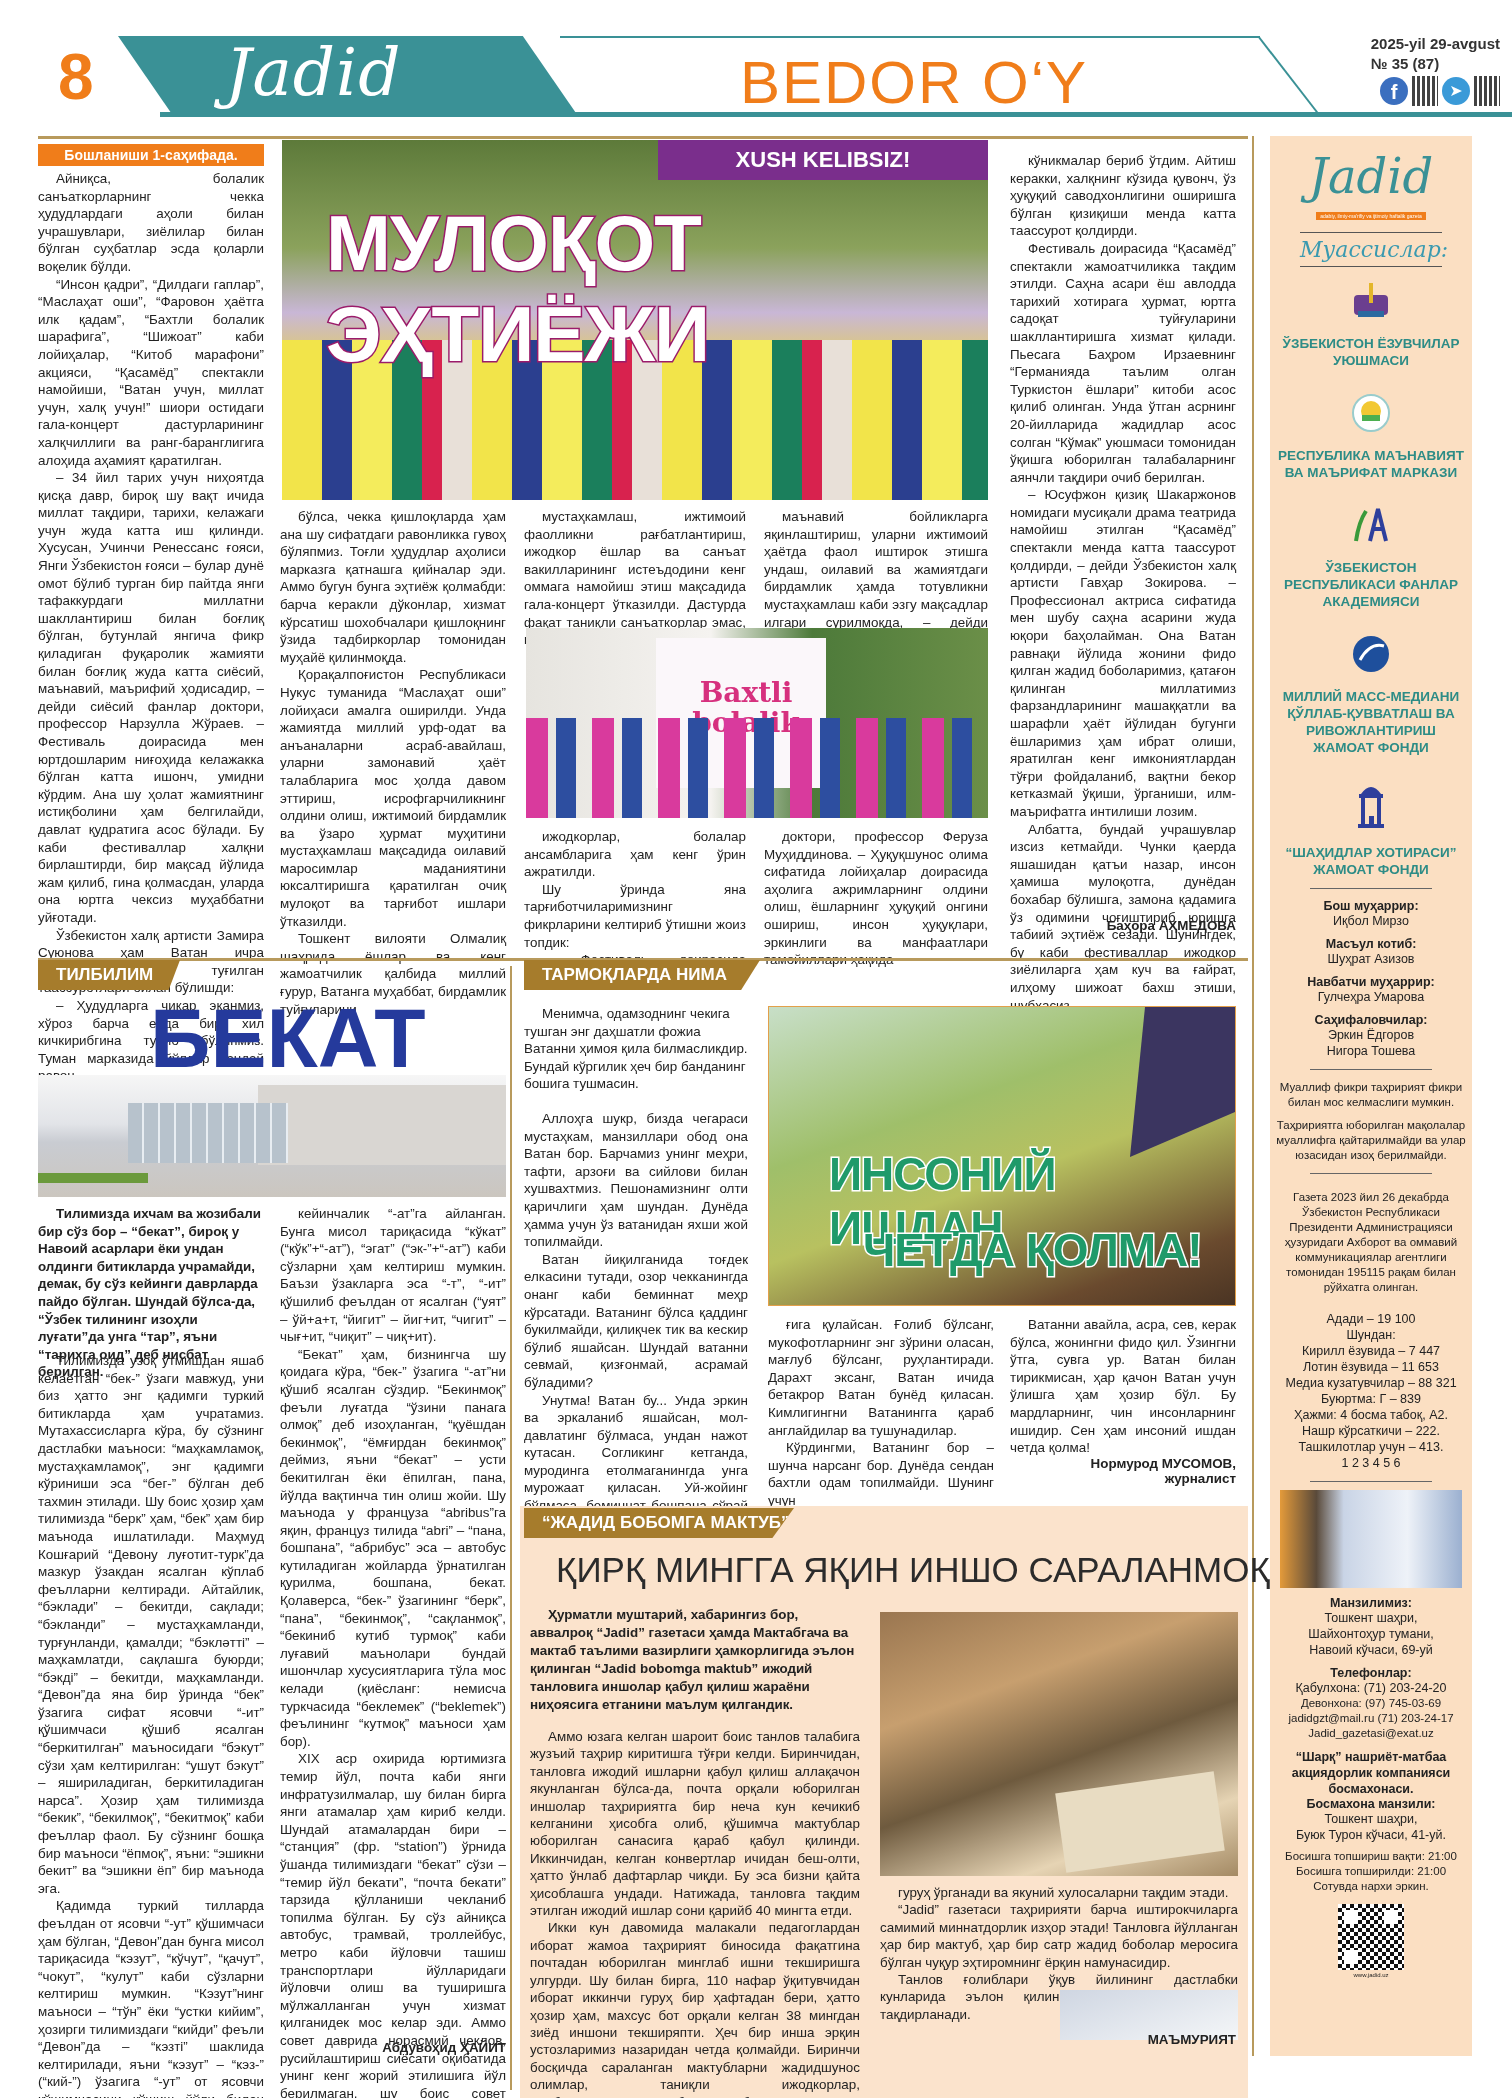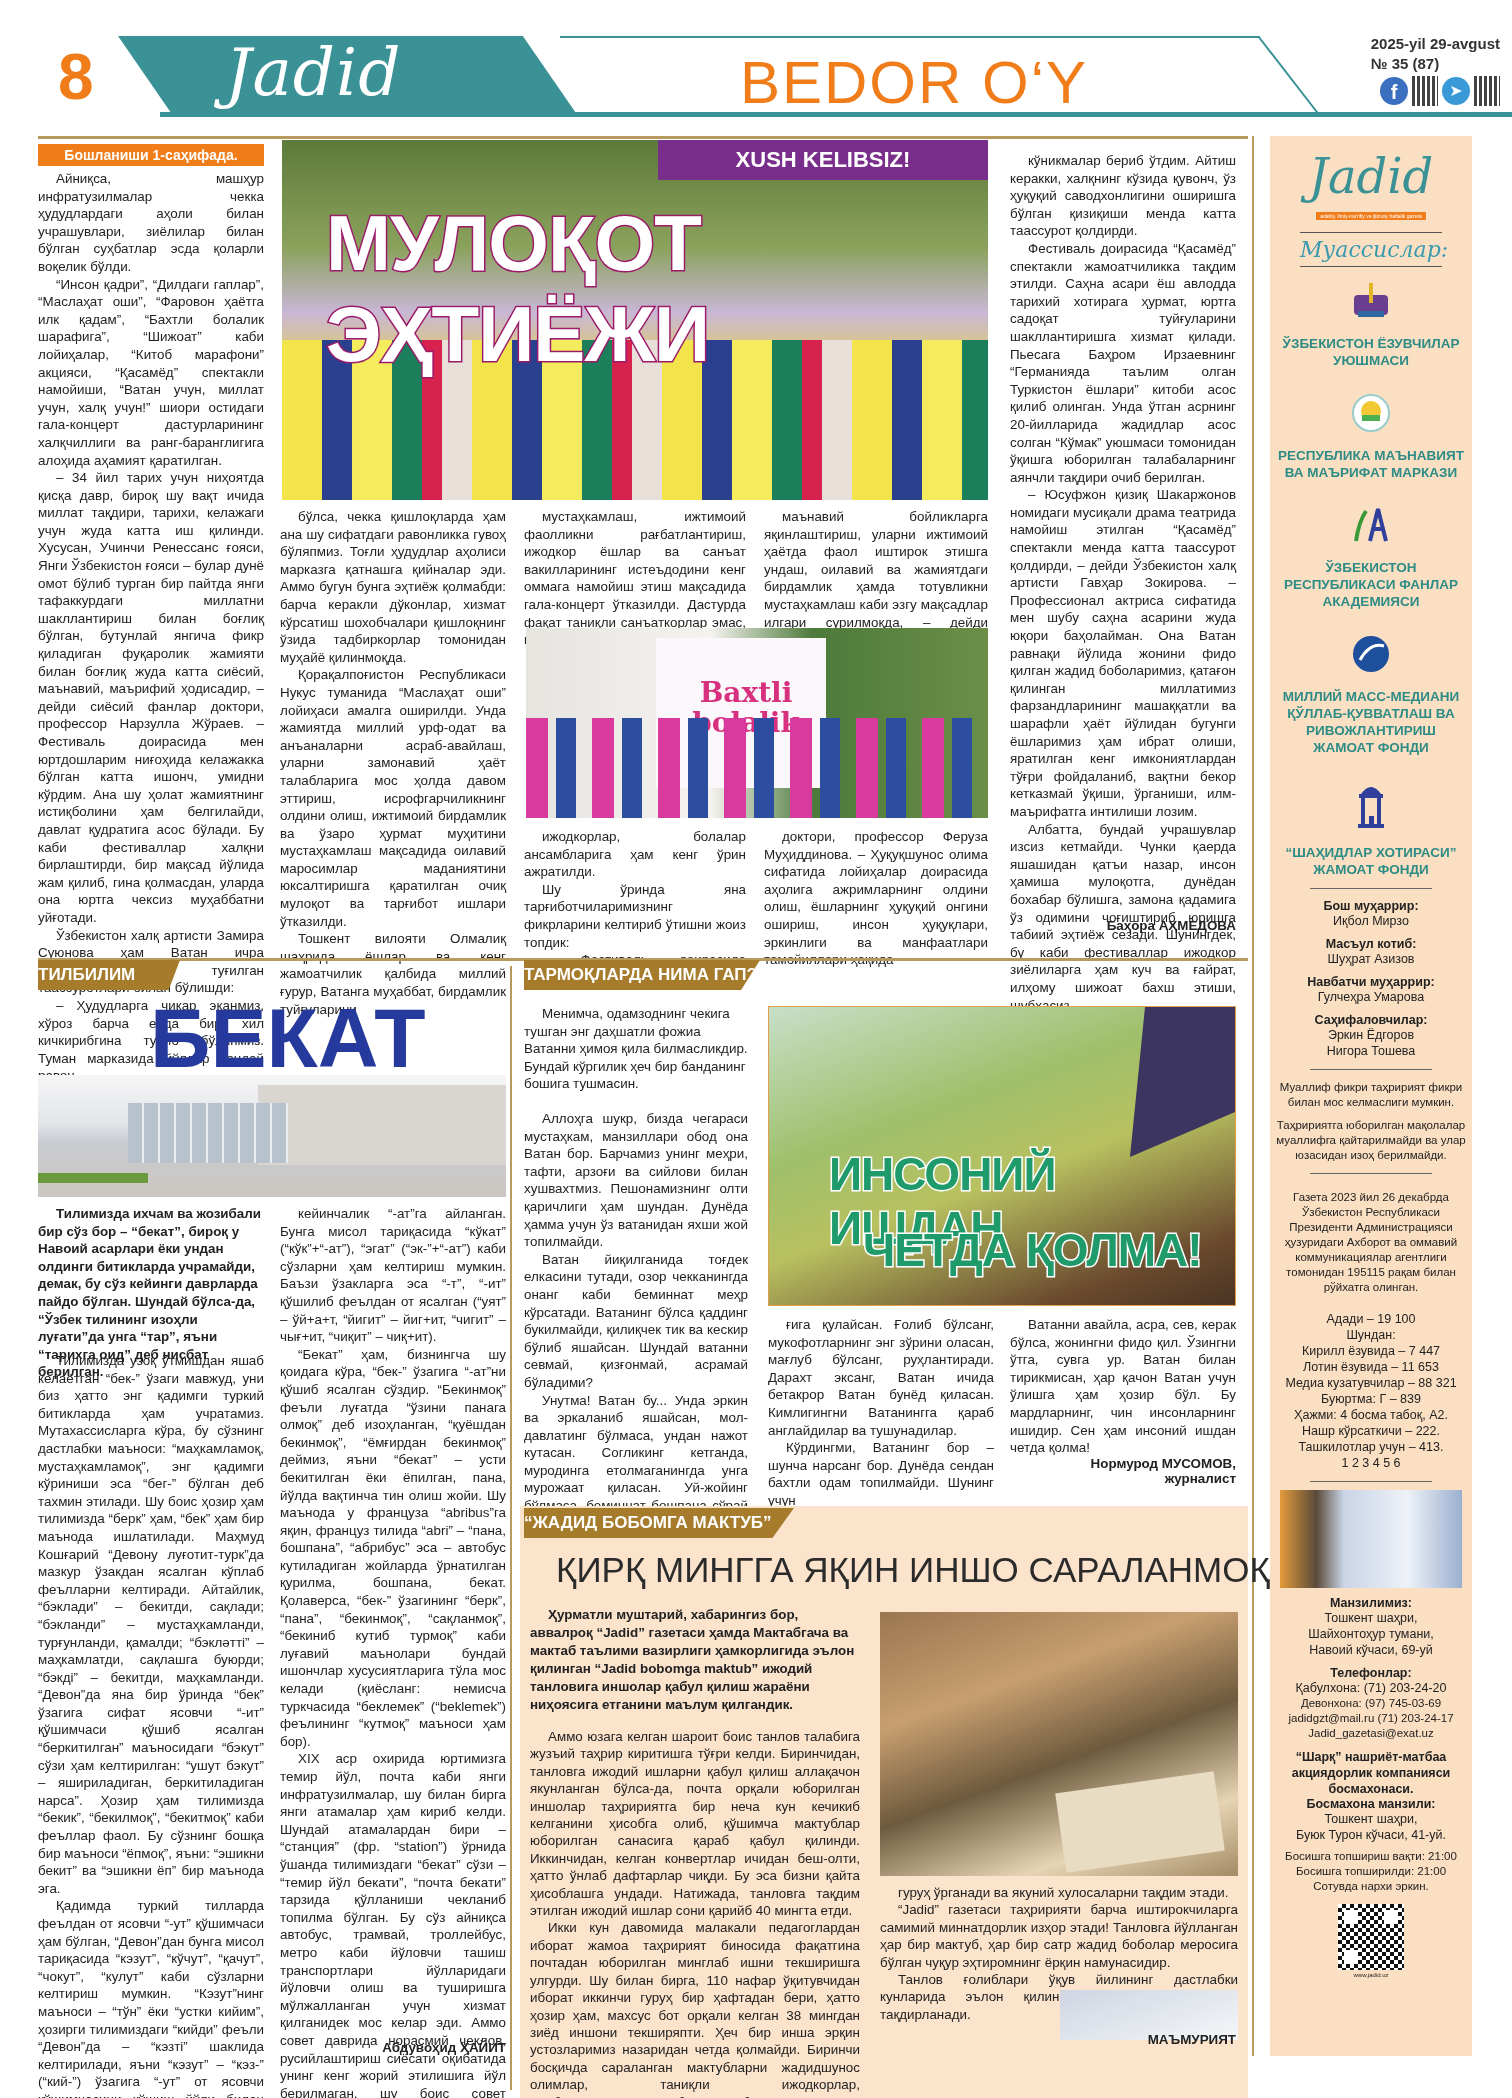--- a/index.html
+++ b/index.html
@@ -19,21 +19,21 @@
   .ico-tg{width:28px;height:28px;border-radius:50%;background:#3a9ad8;color:#fff;font-size:16px;text-align:center;line-height:28px}
   .qr{width:26px;height:30px;background:
     repeating-linear-gradient(90deg,#222 0 3px,#fff 3px 5px),#222;opacity:.85}
   .gold-rule{height:3px;background:#b89a5c}
   
   .col{font-size:13.4px;line-height:17.6px;text-align:justify;color:#222}
   .col p{text-indent:18px}
   .banner-orange{background:#f07d1a;color:#fff;font-weight:bold;text-align:center;font-size:14px;height:22px;line-height:22px;font-family:"Liberation Sans",sans-serif}
   .photo{overflow:hidden}
   .headline-overlay{font-family:"Liberation Sans",sans-serif;font-weight:bold;color:#fff;-webkit-text-stroke:3px #9b1b6a;paint-order:stroke fill;letter-spacing:-1px}
-  .tag{background:#a67c2c;color:#fff;font-weight:bold;font-size:17px;height:30px;line-height:30px;clip-path:polygon(0 0,100% 0,92% 100%,0 100%)}
+  .tag{background:#a67c2c;color:#fff;font-weight:bold;font-size:17px;height:30px;line-height:30px;padding-left:18px;clip-path:polygon(0 0,100% 0,92% 100%,0 100%)}
   .sig{font-weight:bold;font-size:13.4px;text-align:right}
   .vrule{width:2px;background:#b89a5c}
   
   .sidebar{left:1270px;top:136px;width:202px;height:1920px;background:#fbdfc2;text-align:center}
   .sb-logo{font-family:"DejaVu Serif",serif;font-style:italic;font-size:48px;color:#3a9196;margin-top:12px}
   .sb-tagline{display:inline-block;background:#f07d1a;color:#fff;font-size:5px;padding:1px 4px;margin-top:-6px}
   .sb-founders{font-family:"DejaVu Serif",serif;font-style:italic;color:#3a9ab0;font-size:22px;border-top:1px solid #555;border-bottom:1px solid #555;margin:10px 30px 0;padding:4px 0}
   .sb-org{color:#2d8c86;font-weight:bold;font-size:13.5px;line-height:17px;margin:6px 4px 10px}
   .sb-emblem{margin:14px auto 4px;width:46px;height:40px}
   .sb-hr{border-top:1px solid #666;margin:10px 40px}
@@ -62,21 +62,21 @@
   <div class="qr"></div>
   <div class="ico-tg">➤</div>
   <div class="qr"></div>
 </div>
 
 <div class="abs gold-rule" style="left:38px;top:136px;width:1210px"></div>
 <div class="abs vrule" style="left:1252px;top:136px;height:1920px"></div>
 
 <div class="abs banner-orange" style="left:38px;top:144px;width:226px">Бошланиши 1-саҳифада.</div>
 <div class="abs col" style="left:38px;top:170px;width:226px">
-  <p>Айниқса, машҳур инфратузилмалар чекка ҳудудлардаги аҳоли билан учрашувлари, зиёлилар билан бўлган суҳбатлар эсда қоларли воқелик бўлди.</p>
+  <p>Айниқса, болалик санъаткорларнинг чекка ҳудудлардаги аҳоли билан учрашувлари, зиёлилар билан бўлган суҳбатлар эсда қоларли воқелик бўлди.</p>
   <p>“Инсон қадри”, “Дилдаги гаплар”, “Маслаҳат оши”, “Фаровон ҳаётга илк қадам”, “Бахтли болалик шарафига”, “Шижоат” каби лойиҳалар, “Китоб марафони” акцияси, “Қасамёд” спектакли намойиши, “Ватан учун, миллат учун, халқ учун!” шиори остидаги гала-концерт дастурларининг халқчиллиги ва ранг-баранглигига алоҳида аҳамият қаратилган.</p>
   <p>– 34 йил тарих учун ниҳоятда қисқа давр, бироқ шу вақт ичида миллат тақдири, тарихи, келажаги учун жуда катта иш қилинди. Хусусан, Учинчи Ренессанс ғояси, Янги Ўзбекистон ғояси – булар дунё омот бўлиб турган бир пайтда янги тафаккурдаги миллатни шакллантириш билан боғлиқ бўлган, бутунлай янгича фикр қиладиган фуқаролик жамияти билан боғлиқ жуда катта сиёсий, маънавий, маърифий ҳодисадир, – дейди сиёсий фанлар доктори, профессор Нарзулла Жўраев. – Фестиваль доирасида мен юртдошларим ниғоҳида келажакка бўлган катта ишонч, умидни кўрдим. Ана шу ҳолат жамиятнинг истиқболини ҳам белгилайди, давлат қудратига асос бўлади. Бу каби фестиваллар халқни бирлаштирди, бир мақсад йўлида жам қилиб, гина қолмасдан, уларда она юртга чексиз муҳаббатни уйғотади.</p>
   <p>Ўзбекистон халқ артисти Замира Суюнова ҳам Ватан ичра сафарларда туғилган таассуротлари билан бўлишди:</p>
   <p>– Ҳудудларга чиқар эканмиз, хўроз барча ерда бир хил кичкирибгина туриб бўляпмиз. Туман марказида йўллар қандай равон</p>
 </div>
 
 <div class="abs photo" style="left:282px;top:140px;width:706px;height:360px;background:linear-gradient(180deg,#5d7a3a 0%,#8ba25c 30%,#c9b7d6 48%,#e6d24a 65%,#2f7d5e 82%,#efe36d 100%)">
   <div class="abs" style="right:0;top:0;width:330px;height:40px;background:#7a2e8c;color:#fff;font-weight:bold;font-size:22px;text-align:center;line-height:40px">XUSH KELIBSIZ!</div>
   <div class="abs" style="left:0;top:200px;width:706px;height:160px;background:repeating-linear-gradient(90deg,#f2e44a 0 40px,#2b3f8f 40px 70px,#f4ec5c 70px 110px,#1b7f5c 110px 140px,#d8224e 140px 160px,#e8e0d8 160px 190px)"></div>
   <div class="abs headline-overlay" style="left:44px;top:58px;font-size:78px">МУЛОҚОТ ЭҲТИЁЖИ</div>

